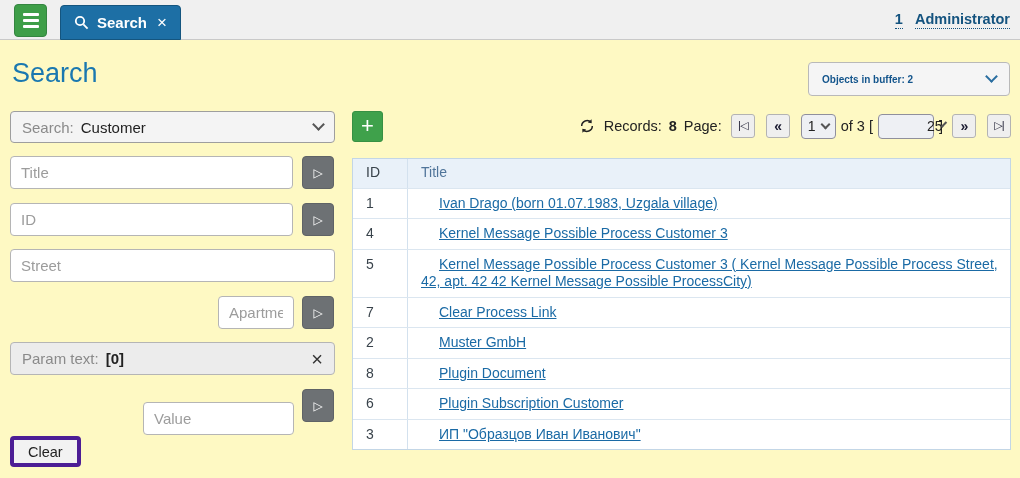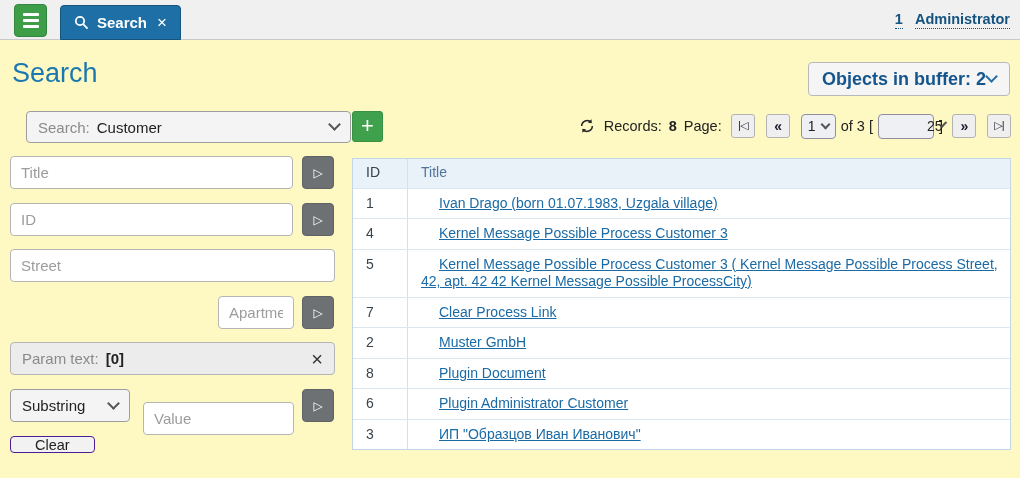--- a/index.html
+++ b/index.html
@@ -21,21 +21,21 @@
   .tab .close { font-size:17px; line-height:1; padding-left:2px; cursor:pointer; }
   .userbox { position:absolute; right:10px; top:11px; display:flex; gap:12px;
              font-size:14.5px; font-weight:bold; color:#14537f; }
   .userbox span { border-bottom:1.5px dotted #14537f; cursor:pointer; padding-bottom:1px; }
 
   
   .h1 { position:absolute; left:12px; top:58px; font-size:27px; font-weight:400; color:#1a78b0; }
   .buffer { position:absolute; right:10px; top:62px; width:202px; height:34px;
             background:#f5f5f5; border:1px solid #b9b9b9; border-radius:4px;
             display:flex; align-items:center; justify-content:space-between; padding:0 13px;
-            font-size:18px; font-weight:bold; color:#13558c; cursor:pointer; }
+            font-size:10px; font-weight:bold; color:#13558c; cursor:pointer; }
   .chev { width:9px; height:9px; border-right:2px solid #2a6ea0; border-bottom:2px solid #2a6ea0;
           transform:rotate(45deg); margin-top:-5px; }
   .chev.gray { border-color:#555; }
 
   
   .fld { position:absolute; background:#fff; border:1px solid #b5b5b5; border-radius:4px;
          height:33px; font-size:15px; color:#222; padding:0 10px; outline:none; }
   .fld::placeholder { color:#9c9c9c; }
   .selbox { position:absolute; height:32px; background:#f4f4f4; border:1px solid #9e9e9e; border-radius:4px;
             display:flex; align-items:center; padding:0 11px; font-size:15px; cursor:pointer; }
@@ -43,22 +43,22 @@
   .selbox .val { color:#222; }
   .selbox .chev { margin-left:auto; }
   .go { position:absolute; left:302px; width:32px; height:33px; background:#6d7174; border:1px solid #5f6366;
         border-radius:4px; color:#fff; font-size:12px; display:flex; align-items:center; justify-content:center; cursor:pointer; }
   .parambar { position:absolute; left:10px; top:342px; width:325px; height:33px;
               background:#ececec; border:1px solid #b5b5b5; border-radius:4px;
               display:flex; align-items:center; padding:12px 11px; font-size:15px; }
   .parambar .glabel { color:#8a8a8a; margin-right:7px; }
   .parambar .pcount { color:#222; font-weight:600; }
   .parambar .px { margin-left:auto; font-size:20px; color:#333; cursor:pointer; line-height:1; }
-  .clearbtn { position:absolute; left:10px; top:436px; height:17px; padding:0 24px;
-              background:#f2f2f2; border:1px solid #4c1d95; border-radius:4px;
+  .clearbtn { position:absolute; left:10px; top:436px; height:31px; padding:0 14px;
+              background:#f2f2f2; border:4px solid #4c1d95; border-radius:4px;
               font-size:14.5px; color:#222; cursor:pointer; font-family:inherit; }
 
   
   .plus { position:absolute; left:352px; top:111px; width:31px; height:31px;
           background:#3fa14b; border:1px solid #379043; border-radius:3px;
           color:#fff; font-size:22px; font-weight:400; display:flex; align-items:center; justify-content:center;
           cursor:pointer; line-height:1; padding-bottom:2px; }
   .recbar { position:absolute; top:112px; left:400px; right:9px; height:28px;
             display:flex; align-items:center; justify-content:flex-end; gap:5px; font-size:14.5px; color:#222; }
   .recbar .b { margin:0 2px; }
@@ -108,21 +108,21 @@
       <span>Administrator</span>
     </div>
   </div>
 
   <div class="h1">Search</div>
   <div class="buffer">
     <span>Objects in buffer: 2</span>
     <span class="chev"></span>
   </div>
 
-  <div class="selbox" style="left:10px; top:111px; width:325px;margin-left:16px;">
+  <div class="selbox" style="left:10px; top:111px; width:325px;">
     <span class="glabel">Search:</span>
     <span class="val">Customer</span>
     <span class="chev gray"></span>
   </div>
 
   <input class="fld" style="left: 10px; top: 156px; width: 283px;" placeholder="Title">
   <div class="go" style="top:156px;">▷</div>
 
   <input class="fld" style="left: 10px; top: 203px; width: 283px;" placeholder="ID">
   <div class="go" style="top:203px;">▷</div>
@@ -131,24 +131,20 @@
 
   <input class="fld" style="left: 218px; top: 296px; width: 76px;" placeholder="Apartment">
   <div class="go" style="top:296px;">▷</div>
 
   <div class="parambar">
     <span class="glabel">Param text:</span>
     <span class="pcount">[0]</span>
     <span class="px">×</span>
   </div>
 
-  <div class="selbox" style="left:10px; top:389px; width:120px; height:33px;">
-    <span class="val">Substring</span>
-    <span class="chev gray"></span>
-  </div>
   <input class="fld" style="left: 143px; top: 389px; width: 151px; margin-top: 13px;" placeholder="Value">
   <div class="go" style="top:389px;">▷</div>
 
   <button class="clearbtn">Clear</button>
 
   <div class="plus">+</div>
 
   <div class="recbar">
     <span class="refresh">
       <svg width="16" height="16" viewBox="0 0 16 16">
@@ -208,21 +204,21 @@
       <div class="c-title"><a>Muster GmbH</a></div>
     </div>
 
     <div class="grow">
       <div class="c-id">8</div>
       <div class="c-title"><a>Plugin Document</a></div>
     </div>
 
     <div class="grow">
       <div class="c-id">6</div>
-      <div class="c-title"><a>Plugin Administrator Customer</a></div>
+      <div class="c-title"><a>Plugin Subscription Customer</a></div>
     </div>
 
     <div class="grow">
       <div class="c-id">3</div>
       <div class="c-title"><a>ИП "Образцов Иван Иванович"</a></div>
     </div>
   </div>
   </div>
 
 </div>

